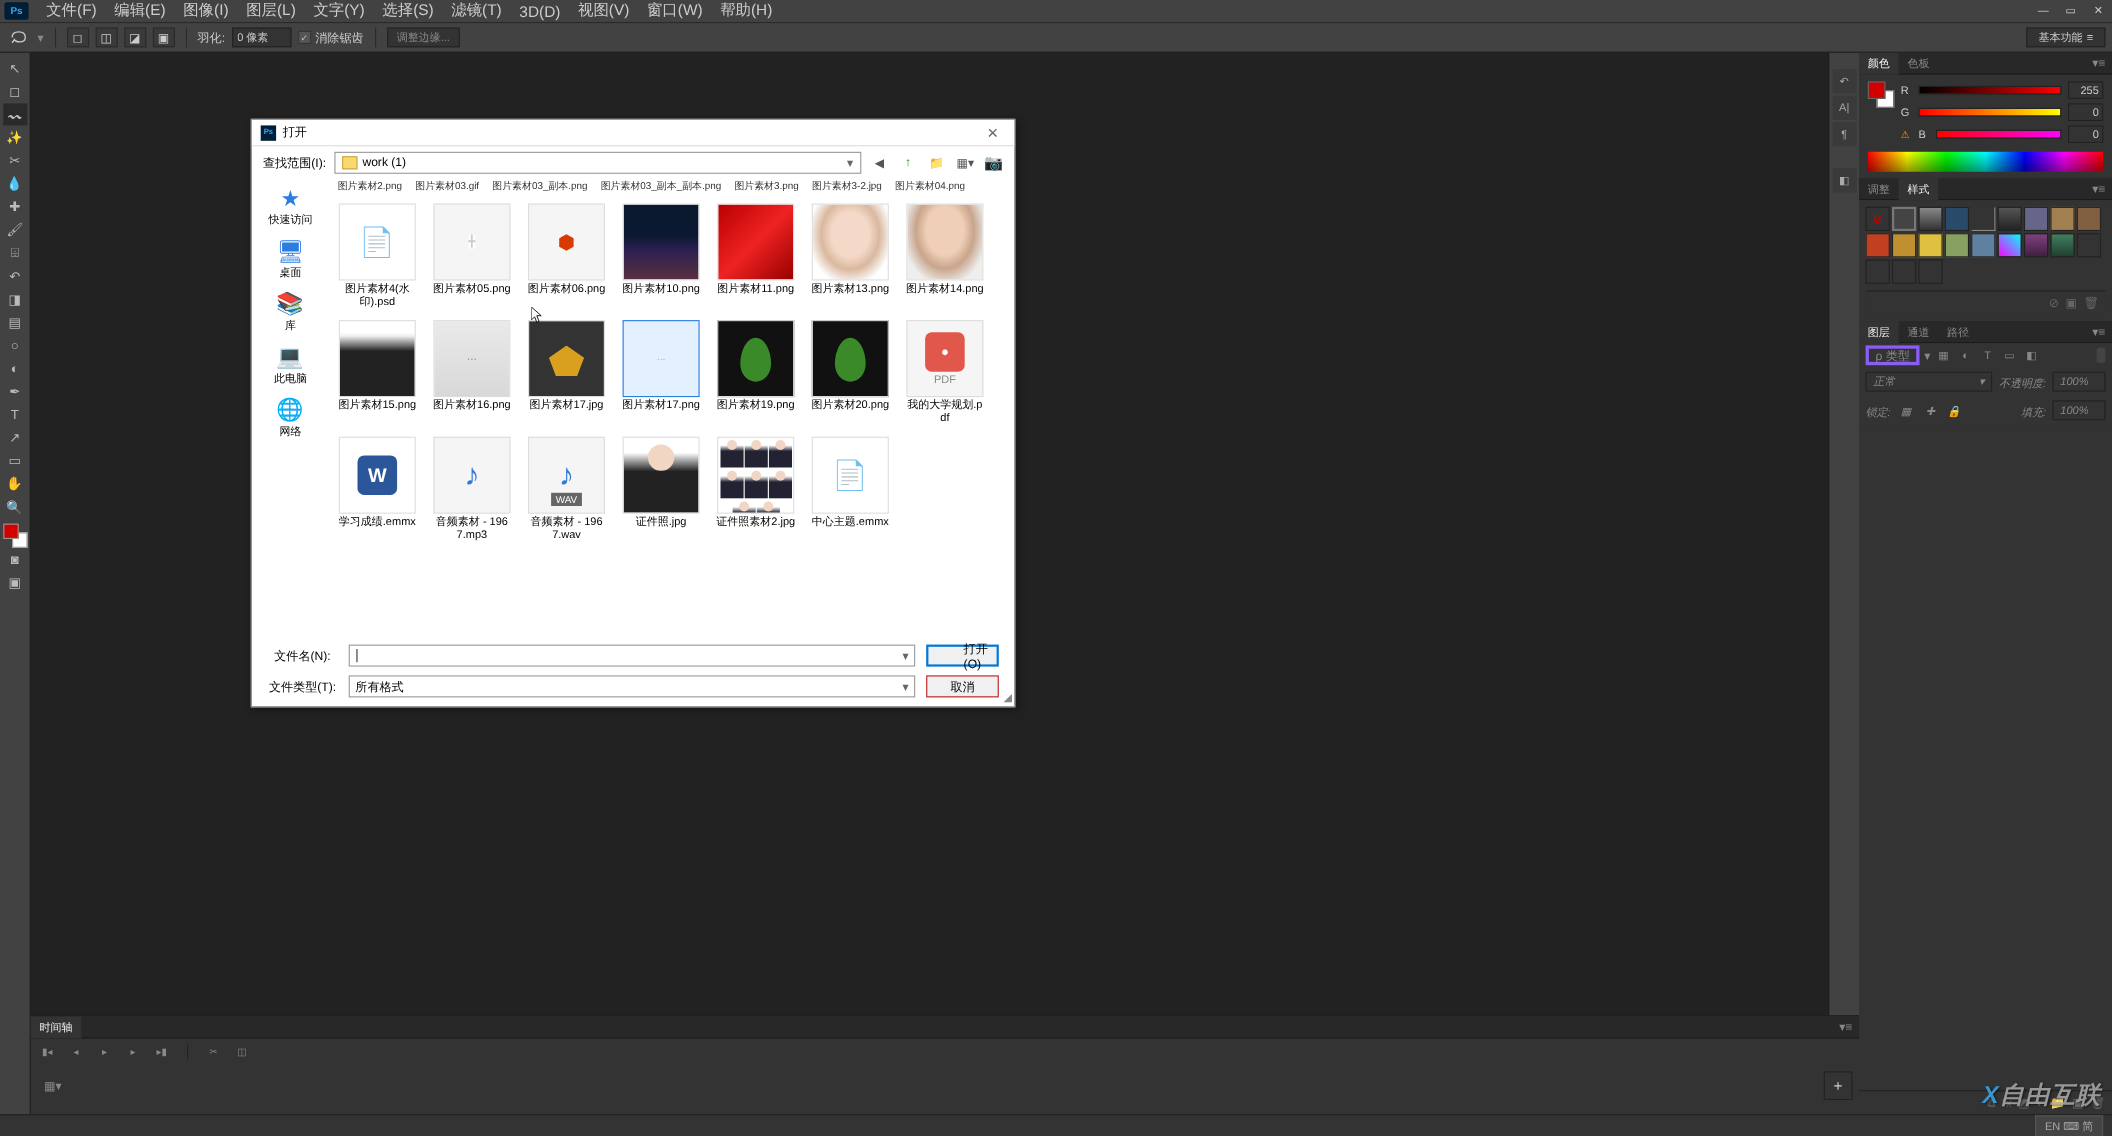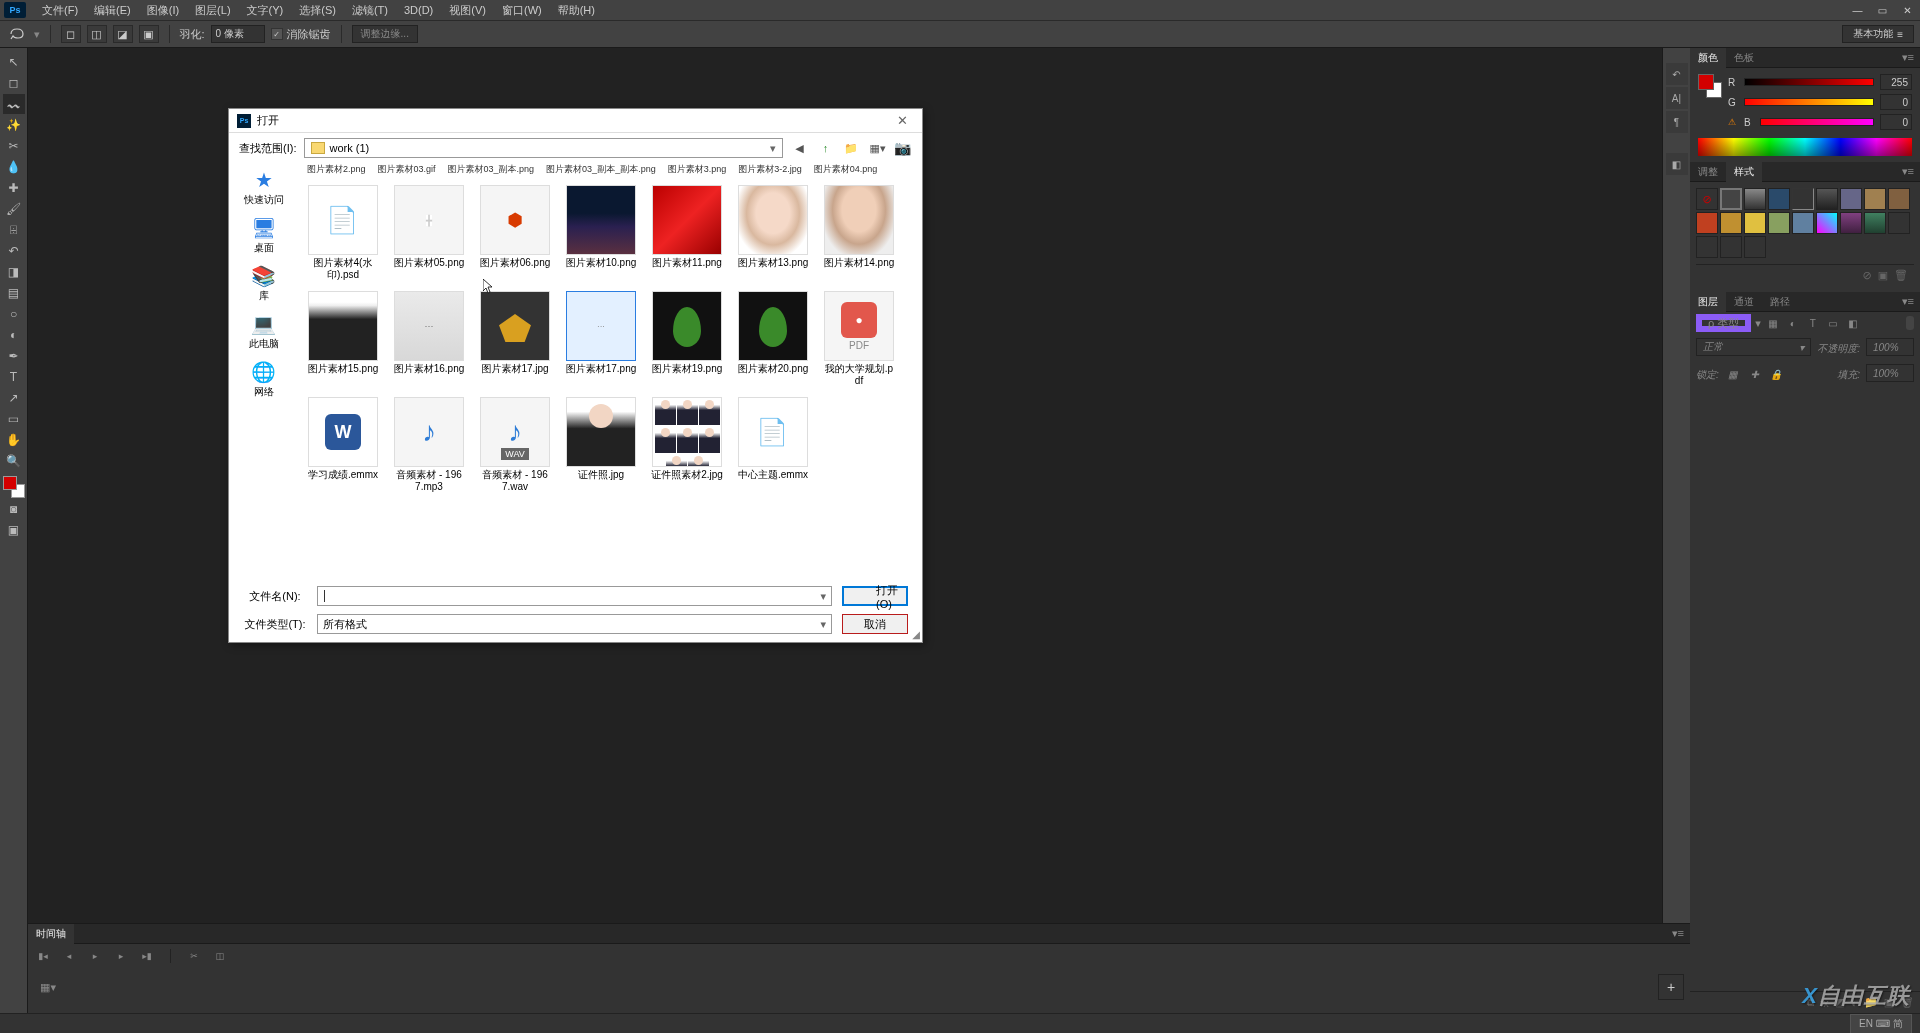--- a/index.html
+++ b/index.html
@@ -1,21 +1,21 @@
 <!DOCTYPE html>
 <html><head>
 <meta charset="utf-8">
 <style>
 * { margin: 0; padding: 0; box-sizing: border-box; font-family: "Microsoft YaHei", Arial, sans-serif; }
 body { background: #222222; width: 1920px; height: 1033px; overflow: hidden; position: relative; font-size: 11px; color: #ccc; }
 
 
 .menubar { height: 20px; background: #424242; display: flex; align-items: center; padding-left: 4px; }
 .ps-logo { width: 22px; height: 16px; background: #001e36; color: #31a8ff; font-weight: bold; font-size: 9px; display: flex; align-items: center; justify-content: center; border-radius: 2px; margin-right: 8px; }
-.menu-item { padding: 2px 8px; color: #ccc; cursor: pointer; font-size: 11px; }
+.menu-item { padding: 2px 8px; color: #ccc; cursor: pointer; font-size: 14px; }
 .window-controls { margin-left: auto; display: flex; }
 .win-ctrl { width: 25px; height: 18px; display: flex; align-items: center; justify-content: center; color: #ccc; cursor: pointer; font-size: 10px; }
 
 
 .options-bar { height: 28px; background: #424242; border-top: 1px solid #2a2a2a; border-bottom: 1px solid #1a1a1a; display: flex; align-items: center; padding: 0 6px; gap: 6px; }
 .lasso-icon { width: 22px; height: 18px; display: flex; align-items: center; justify-content: center; }
 .opt-sep { width: 1px; height: 18px; background: #2a2a2a; margin: 0 4px; }
 .opt-btn { width: 20px; height: 18px; background: #3a3a3a; border: 1px solid #2a2a2a; display: flex; align-items: center; justify-content: center; cursor: pointer; }
 .opt-label { color: #ccc; font-size: 11px; }
 .opt-input { width: 54px; height: 18px; background: #333; border: 1px solid #222; color: #ccc; font-size: 10px; padding: 0 4px; }
@@ -318,21 +318,21 @@
 
     <div class="panel-tabs">
       <div class="panel-tab active">图层</div>
       <div class="panel-tab">通道</div>
       <div class="panel-tab">路径</div>
       <div class="panel-tab-fill"></div>
       <div class="panel-menu-icon">▾≡</div>
     </div>
     <div class="layers-panel">
       <div class="layers-filter-row">
-        <div class="sel" style="display:flex;align-items:center;height:18px;border:6px solid #8b5cf6;padding:0 6px;color:#888">ρ 类型</div>
+        <div class="sel" style="display:flex;align-items:center;height:18px;border:3px solid #8b5cf6;padding:0 6px;color:#888">ρ 类型</div>
         <span style="color:#888">▾</span>
         <div class="filt-icon">▦</div>
         <div class="filt-icon">◐</div>
         <div class="filt-icon">T</div>
         <div class="filt-icon">▭</div>
         <div class="filt-icon">◧</div>
         <div style="margin-left:auto;width:8px;height:14px;background:#444;border-radius:3px"></div>
       </div>
       <div class="layers-opts">
         <div class="sel">

